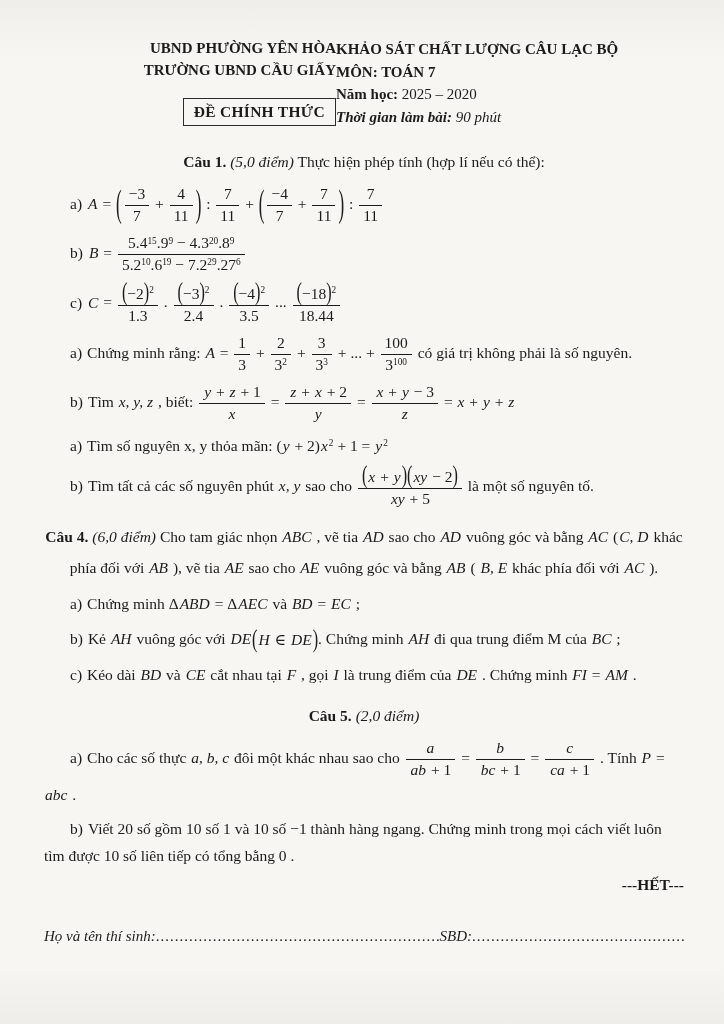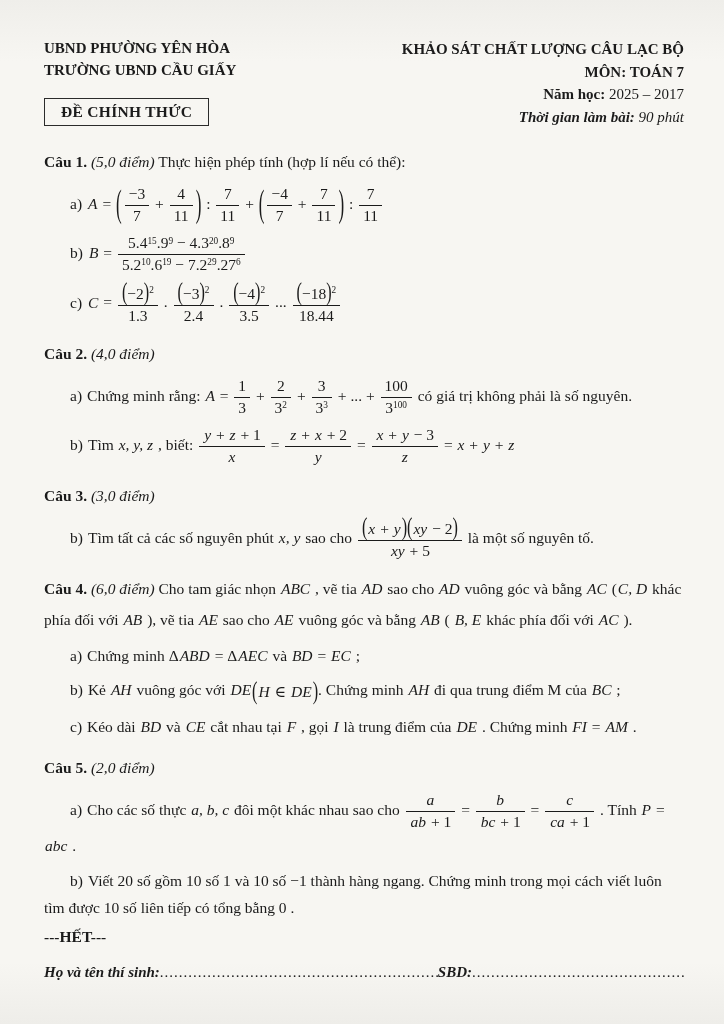--- a/index.html
+++ b/index.html
@@ -7,75 +7,75 @@
   body {
     background: linear-gradient(180deg,#efeeea 0%,#f7f6f2 6%,#f7f6f2 94%,#eeede9 100%);
     font-family: "Liberation Serif","DejaVu Serif",serif;
     color:#1b1b1b;
     overflow:hidden;
   }
   .page { padding: 38px 40px 0 44px; }
 
   
   .hdr { display:flex; }
-  .hdr-left { width:292px; text-align:left; }
+  .hdr-left { width:292px; text-align:right; }
   .hdr-left .org { font-weight:bold; font-size:15px; line-height:1.45; }
   .stamp { display:inline-block; margin-top:16px; border:1.5px solid #2b2b2b;
-           padding:4px 16px; font-weight:bold; font-size:15.5px; letter-spacing:.3px; }
-  .hdr-right { flex:1; text-align:right; font-size:15px; line-height:1.5; }
+           padding:4px 10px; font-weight:bold; font-size:15.5px; letter-spacing:.3px; }
+  .hdr-right { flex:1; text-align:left; font-size:15px; line-height:1.5; }
   .hdr-right .t1 { font-weight:bold; }
   .hdr-right .t2 { font-weight:bold; }
   .lbl-b { font-weight:bold; }
   .lbl-bi { font-weight:bold; font-style:italic; }
   .val-i { font-style:italic; }
 
   
   #questions { margin-top:18px; font-size:15.5px; }
-  .q-head { margin:12px 0 2px 0; line-height:2.0; }
+  .q-head { margin:12px 0 2px 0; line-height:2.0;text-align:center; }
   .q-num  { font-weight:bold; }
   .q-pts  { font-style:italic; }
   .q-part { margin:7px 0; text-indent:26px; line-height:1.75; }
   .part-label { margin-right:5px; }
 
   
   .m-r { font-style:normal; }
   .m-i { font-style:italic; padding:0 1px; }
   sup.m-s { font-size:60%; line-height:0; position:relative; top:-0.5em; vertical-align:baseline; }
   .frac { display:inline-block; vertical-align:middle; text-align:center; margin:0 2px; text-indent:0; }
   .frac .num, .frac .den { display:block; padding:1px 4px; line-height:1.2; }
   .frac .den { border-top:1px solid #1b1b1b; }
   .pg { display:inline-flex; align-items:center; vertical-align:middle; text-indent:0; }
   .pg .bp { display:inline-block; font-weight:400; }
   .pg.s2 .bp { transform:scaleY(1.5); font-size:105%; }
   .pg.s3 .bp { transform:scaleY(2.25); font-size:110%; margin:0 1px; }
   .pg-inline { display:inline; }
 
   
-  .end-mark { text-align:left; font-weight:bold; font-size:15.5px; }
+  .end-mark { text-align:right; font-weight:bold; font-size:15.5px; }
   .sign-row { display:flex; align-items:baseline; margin-top:18px; font-size:15px; }
-  .sign-label { font-weight:bold; font-style:italic; white-space:nowrap; }
+  .sign-label { font-weight:normal; font-style:italic; white-space:nowrap;margin-top:16px; }
   .dotfill { overflow:hidden; white-space:nowrap; letter-spacing:1px; }
   .dot1 { flex:1 1 auto; }
   .dot2 { width:212px; flex:0 0 auto; }
 </style>
 </head>
 <body>
 
 <div class="page">
 
   <div class="hdr">
     <div class="hdr-left">
       <div class="org">UBND PHƯỜNG YÊN HÒA</div>
       <div class="org">TRƯỜNG UBND CẦU GIẤY</div>
       <div class="stamp">ĐỀ CHÍNH THỨC</div>
     </div>
     <div class="hdr-right">
       <div class="t1">KHẢO SÁT CHẤT LƯỢNG CÂU LẠC BỘ</div>
       <div class="t2">MÔN: TOÁN 7</div>
-      <div><span class="lbl-b">Năm học:</span><span> 2025 – 2017</span></div>
+      <div><span class="lbl-b">Năm học:</span><span> 2025 – 2020</span></div>
       <div><span class="lbl-bi">Thời gian làm bài:</span><span class="val-i"> 90 phút</span></div>
     </div>
   </div>
 
   <div id="questions">
       <div class="q-block">
         <p class="q-head"><span class="q-num">Câu 1. </span><span class="q-pts">(5,0 điểm)</span><span class="m-r"> Thực hiện phép tính (hợp lí nếu có thể):</span></p>
         <p class="q-part"><span class="part-label">a)</span><span class="m-i">A</span><span class="m-r"> = </span><span class="pg s3">
             <span class="bp">(</span>
             <span class="pc"><span class="frac"><span class="num"><span class="m-r">−3</span></span><span class="den"><span class="m-r">7</span></span></span><span class="m-r"> + </span><span class="frac"><span class="num"><span class="m-r">4</span></span><span class="den"><span class="m-r">11</span></span></span></span>
@@ -98,26 +98,25 @@
                 <span class="bp">(</span>
                 <span class="pc"><span class="m-r">−4</span></span>
                 <span class="bp">)</span>
               </span><sup class="m-s">2</sup></span><span class="den"><span class="m-r">3.5</span></span></span><span class="m-r"> ... </span><span class="frac"><span class="num"><span class="pg s2">
                 <span class="bp">(</span>
                 <span class="pc"><span class="m-r">−18</span></span>
                 <span class="bp">)</span>
               </span><sup class="m-s">2</sup></span><span class="den"><span class="m-r">18.44</span></span></span></p>
       </div>
       <div class="q-block">
-        <p class="q-head"><span class="q-num">Câu 2. </span><span class="q-pts">(4,0 điểm)</span></p>
         <p class="q-part"><span class="part-label">a)</span><span class="m-r">Chứng minh rằng: </span><span class="m-i">A</span><span class="m-r"> = </span><span class="frac"><span class="num"><span class="m-r">1</span></span><span class="den"><span class="m-r">3</span></span></span><span class="m-r"> + </span><span class="frac"><span class="num"><span class="m-r">2</span></span><span class="den"><span class="m-r">3</span><sup class="m-s">2</sup></span></span><span class="m-r"> + </span><span class="frac"><span class="num"><span class="m-r">3</span></span><span class="den"><span class="m-r">3</span><sup class="m-s">3</sup></span></span><span class="m-r"> + ... + </span><span class="frac"><span class="num"><span class="m-r">100</span></span><span class="den"><span class="m-r">3</span><sup class="m-s">100</sup></span></span><span class="m-r"> có giá trị không phải là số nguyên.</span></p>
         <p class="q-part"><span class="part-label">b)</span><span class="m-r">Tìm </span><span class="m-i">x, y, z</span><span class="m-r"> , biết: </span><span class="frac"><span class="num"><span class="m-i">y</span><span class="m-r"> + </span><span class="m-i">z</span><span class="m-r"> + 1</span></span><span class="den"><span class="m-i">x</span></span></span><span class="m-r"> = </span><span class="frac"><span class="num"><span class="m-i">z</span><span class="m-r"> + </span><span class="m-i">x</span><span class="m-r"> + 2</span></span><span class="den"><span class="m-i">y</span></span></span><span class="m-r"> = </span><span class="frac"><span class="num"><span class="m-i">x</span><span class="m-r"> + </span><span class="m-i">y</span><span class="m-r"> − 3</span></span><span class="den"><span class="m-i">z</span></span></span><span class="m-r"> = </span><span class="m-i">x</span><span class="m-r"> + </span><span class="m-i">y</span><span class="m-r"> + </span><span class="m-i">z</span></p>
       </div>
       <div class="q-block">
-        <p class="q-head"><span class="q-num">Câu 3. </span><span class="q-pts">(3,0 điểm)</span></p>
+        <p class="q-part"><span class="part-label">a)</span><span class="m-r">Tìm số nguyên x, y thỏa mãn: </span><span class="pg-inline">(<span><span class="m-i">y</span><span class="m-r"> + 2</span></span>)</span><span class="m-i">x</span><sup class="m-s">2</sup><span class="m-r"> + 1 = </span><span class="m-i">y</span><sup class="m-s">2</sup></p>
         <p class="q-part"><span class="part-label">b)</span><span class="m-r">Tìm tất cả các số nguyên phút </span><span class="m-i">x, y</span><span class="m-r"> sao cho </span><span class="frac"><span class="num"><span class="pg s2">
                 <span class="bp">(</span>
                 <span class="pc"><span class="m-i">x</span><span class="m-r"> + </span><span class="m-i">y</span></span>
                 <span class="bp">)</span>
               </span><span class="pg s2">
                 <span class="bp">(</span>
                 <span class="pc"><span class="m-i">xy</span><span class="m-r"> − 2</span></span>
                 <span class="bp">)</span>
               </span></span><span class="den"><span class="m-i">xy</span><span class="m-r"> + 5</span></span></span><span class="m-r"> là một số nguyên tố.</span></p>
       </div>

